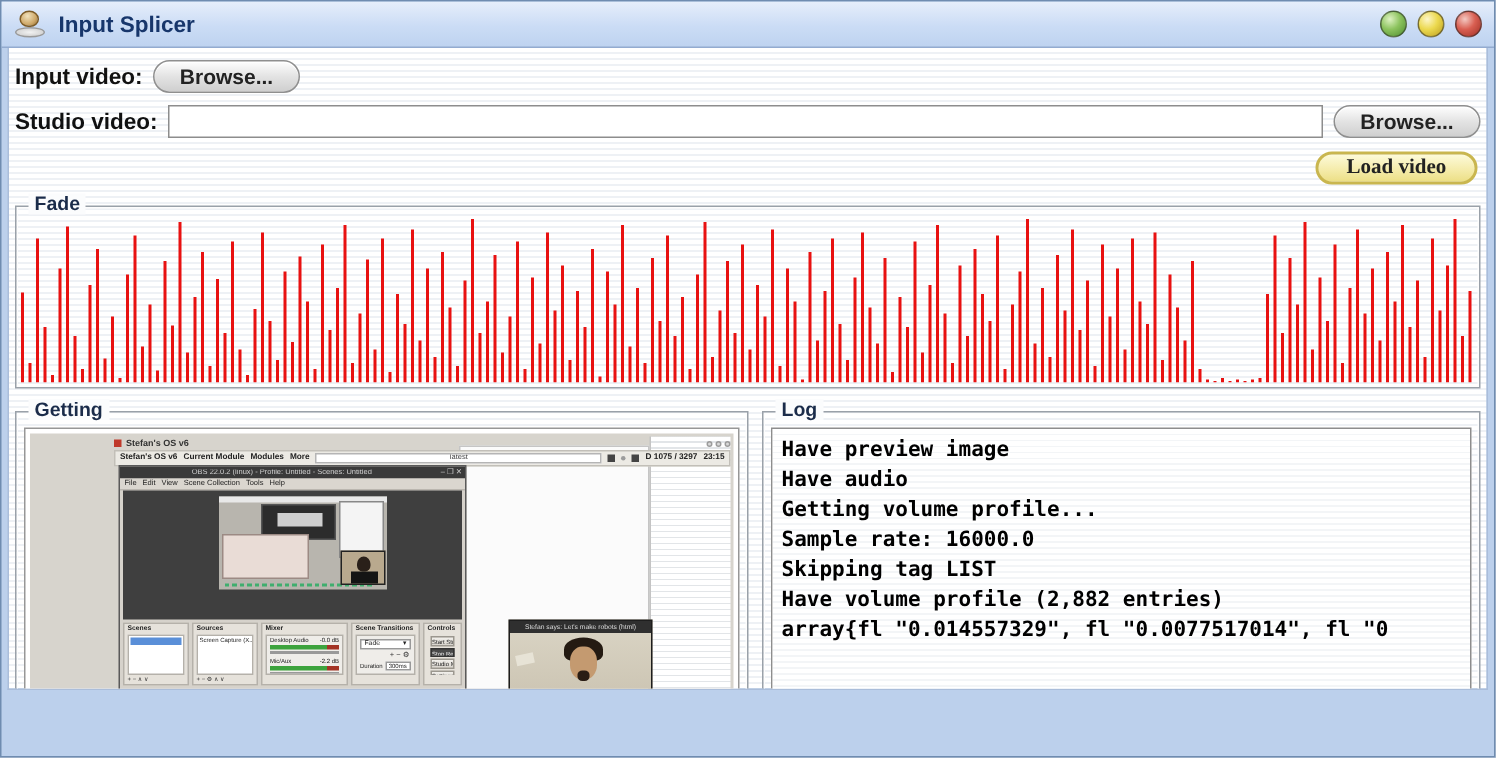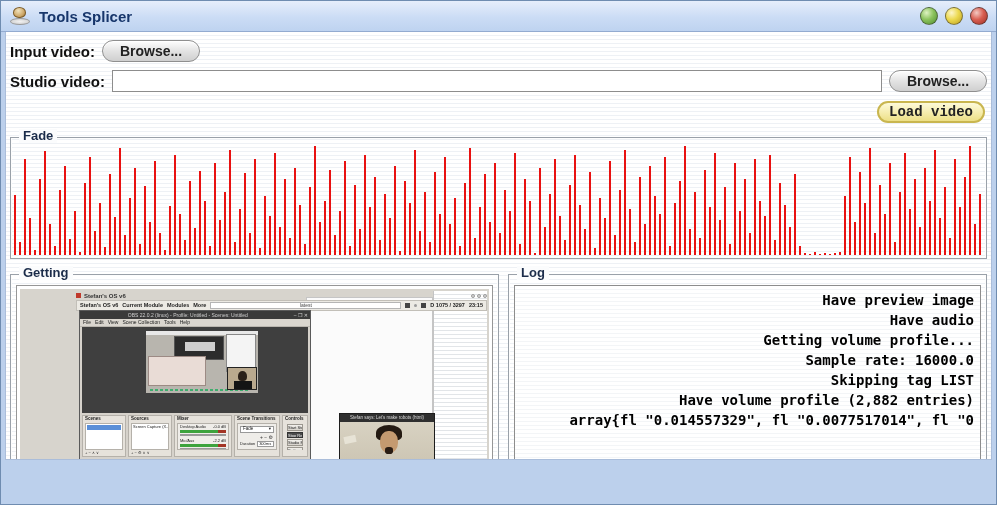--- a/index.html
+++ b/index.html
@@ -25,39 +25,39 @@
   .frow{display:flex;align-items:center;gap:7px;margin:8px 4px 0;}
   .flabel{font-size:15px;font-weight:bold;color:#111;white-space:nowrap;}
   .tfield{flex:1;height:22px;box-sizing:border-box;border:1px solid #8d8d8d;background:#fff;
     font-family:"Liberation Sans",sans-serif;font-size:14px;font-weight:bold;color:#000;padding:0 5px;outline:none;}
   .pill-btn{width:98px;height:22px;flex:none;border-radius:11px;border:1px solid #8f8f8f;
     background:linear-gradient(#fefefe,#e3e3e3 50%,#cfcfcf);box-shadow:inset 0 1px #fff;
     font-family:"Liberation Sans",sans-serif;font-size:14px;font-weight:bold;color:#222;cursor:pointer;}
   .load-row{display:flex;justify-content:flex-end;margin:9px 6px 0;}
   .load-btn{width:108px;height:22px;border-radius:11px;border:2px solid #c9b64f;
     background:linear-gradient(#fdfad9,#f5ecac 55%,#ecdf86);
-    font-family:Liberation Mono, monospace;font-size:14px;font-weight:bold;color:#222;cursor:pointer;}
+    font-family:Liberation Serif, serif;font-size:14px;font-weight:bold;color:#222;cursor:pointer;}
   
   .group{position:relative;border:1px solid #9aa1a9;box-shadow:inset 0 0 0 1px #fdfdfd;box-sizing:border-box;}
   .group .legend{position:absolute;top:-9px;left:8px;padding:0 4px;background:#fbfcfd;
     font-size:13px;font-weight:bold;color:#1b2c4a;line-height:14px;}
   .audio-group{margin:14px 4px 0;height:122px;}
   .wave{position:absolute;left:3px;right:3px;top:8px;bottom:3px;display:flex;align-items:flex-end;overflow:hidden;}
   .wave-bar{width:2px;margin-right:3px;flex:none;background:#e81111;}
   
   .bottom{display:flex;gap:9px;margin:15px 4px 0;align-items:stretch;}
   .preview-group{width:489px;height:227px;flex:none;}
   .log-group{flex:1;height:227px;}
   
   .log-inner{position:absolute;left:5px;right:5px;top:10px;bottom:6px;border:1px solid #8d8d8d;background:#fff;
     display:flex;flex-direction:column;overflow:hidden;}
   .log-text{flex:1;padding:4px 6px;font-family:"DejaVu Sans Mono","Liberation Mono",monospace;
     font-size:14px;font-weight:bold;color:#000;line-height:20px;white-space:pre;overflow:hidden;
     background:repeating-linear-gradient(#ffffff 0 3px,#f3f5f7 3px 4px);}
-  .log-line{white-space:pre;text-align:right;}
+  .log-line{white-space:pre;}
   .hscroll{height:16px;border-top:1px solid #a9a9a9;background:#eef0f2;display:flex;align-items:center;flex:none;}
   .hthumb{width:40px;height:12px;margin-left:2px;border:1px solid #98a2b0;box-sizing:border-box;
     background:repeating-linear-gradient(90deg,#c3ccd8 0 1px,#e4e9ef 1px 4px);}
   .hspacer{flex:1;}
   .sbtn{width:16px;height:14px;border:1px solid #999;box-sizing:border-box;margin-right:1px;
     background:linear-gradient(#fafafa,#d8d8d8);font-size:7px;line-height:12px;text-align:center;color:#222;}
   
   .preview-frame{position:absolute;left:5px;right:5px;top:10px;bottom:6px;border:1px solid #979797;background:#fff;padding:3px;}
   .desktop{position:relative;width:100%;height:100%;background:#d7d4cd;overflow:hidden;box-sizing:border-box;font-family:"Liberation Sans",sans-serif;}
   .desktop *{box-sizing:border-box;line-height:1;}
@@ -143,21 +143,21 @@
 </head>
 <body>
 
 <div class="window">
 
   <div class="titlebar">
     <div class="app-icon">
       <div class="saucer"></div>
       <div class="cup"></div>
     </div>
-    <div class="win-title">Tools Splicer</div>
+    <div class="win-title">Input Splicer</div>
     <div class="traffic">
       <div class="light green"></div>
       <div class="light yellow"></div>
       <div class="light red"></div>
     </div>
   </div>
 
   <div class="content">
 
     <div class="frow">

